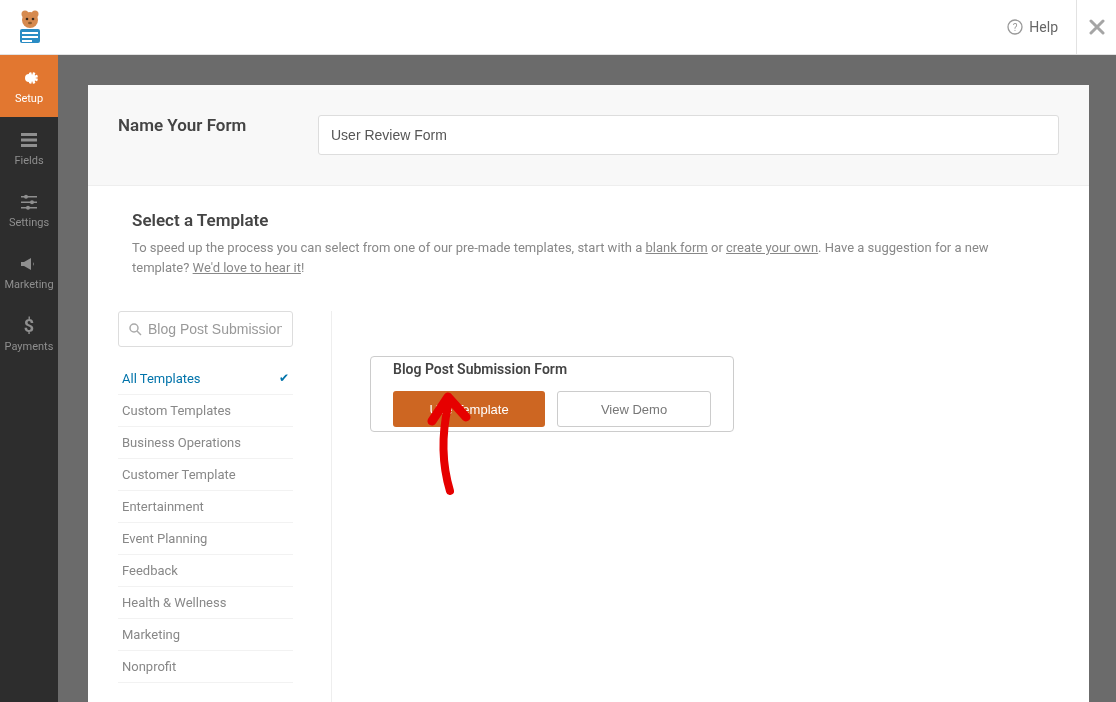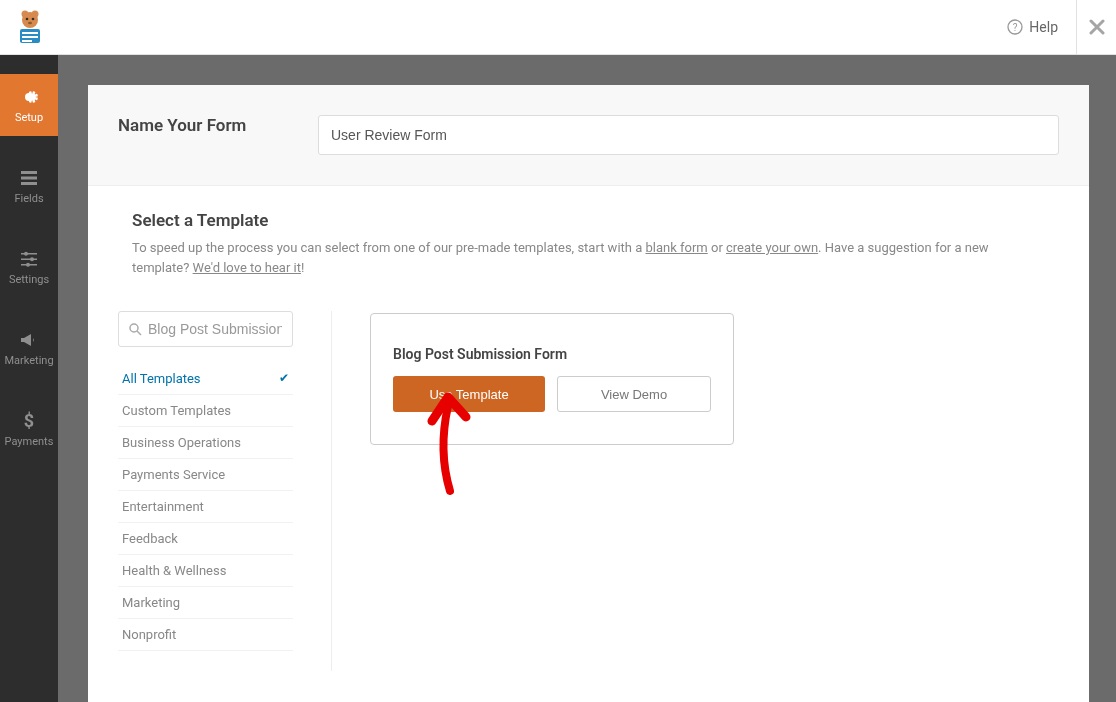--- a/index.html
+++ b/index.html
@@ -9,21 +9,21 @@
     .logo-area { width: 60px; height: 55px; display: flex; align-items: center; justify-content: center; }
     .logo-svg { width: 40px; height: 40px; }
     .top-right { display: flex; align-items: center; gap: 0; }
     .help-link { display: flex; align-items: center; gap: 6px; color: #666; padding: 0 18px; font-size: 14px; cursor: pointer; }
     .help-link svg { width: 16px; height: 16px; }
     .close-btn { width: 40px; height: 55px; border-left: 1px solid #e2e2e2; display: flex; align-items: center; justify-content: center; color: #a5a5a5; cursor: pointer; font-size: 20px; }
     
     .main-wrap { display: flex; height: 647px; }
     
     .sidebar { width: 58px; background: #2d2d2d; display: flex; flex-direction: column; }
-    .sidebar-item { height: 62px; display: flex; flex-direction: column; align-items: center; justify-content: center; gap: 4px; color: #8f8f8f; cursor: pointer; font-size: 11px; margin-top: 19px; }
+    .sidebar-item { height: 62px; display: flex; flex-direction: column; align-items: center; justify-content: center; gap: 4px; color: #8f8f8f; cursor: pointer; font-size: 11px; }
     .sidebar-item.active { background: #e27730; color: #fff; }
     .sidebar-item svg { width: 20px; height: 20px; }
     
     .content-area { flex: 1; background: #6b6b6b; padding: 30px 27px 0 30px; }
     .white-panel { background: #fff; height: 100%; display: flex; flex-direction: column; }
     
     .name-row { background: #f8f8f8; padding: 30px 30px; border-bottom: 1px solid #eee; display: flex; }
     .name-label { font-size: 17px; font-weight: 600; color: #444; width: 200px; }
     .name-input { flex: 1; height: 40px; border: 1px solid #ddd; border-radius: 3px; padding: 0 12px; font-size: 14px; color: #555; }
     
@@ -39,21 +39,21 @@
     .search-box svg { width: 13px; height: 13px; color: #aaa; margin-right: 6px; flex-shrink: 0; }
     .search-input { border: none; outline: none; font-size: 14px; color: #999; width: 100%; background: transparent; }
     .cat-list { list-style: none; }
     .cat-item { padding: 8px 4px; font-size: 13px; color: #888; cursor: pointer; border-bottom: 1px solid #f2f2f2; display: flex; justify-content: space-between; align-items: flex-start; }
     .cat-item.active { color: #0073aa; }
     .cat-item .check { color: #0073aa; font-size: 12px; }
     
     .vr { border-left: 1px solid #eee; }
     
     .result-col { flex: 1; padding-top: 2px; }
-    .template-card { border: 1px solid #ccc; border-radius: 4px; padding: 32px 22px; width: 364px; }
+    .template-card { border: 1px solid #ccc; border-radius: 4px; padding: 4px 22px; width: 364px; margin-top: 43px; }
     .card-title { font-size: 14px; font-weight: 600; color: #444; margin-bottom: 14px; }
     .card-buttons { display: flex; gap: 12px; }
     .btn { height: 36px; border-radius: 3px; font-size: 13px; font-weight: 500; cursor: pointer; flex: 1; display: flex; align-items: center; justify-content: center; }
     .btn-primary { background: #cd6622; color: #fff; border: none; }
     .btn-secondary { background: #fff; color: #777; border: 1px solid #ccc; }
     
     .arrow-annotation { position: absolute; pointer-events: none; }
     .arrow-svg { width: 60px; height: 110px; }
   </style>
 </head>
@@ -160,24 +160,27 @@
                 <span>All Templates</span>
                 <span class="check">✔</span>
               </li>
             <li class="cat-item">
                 <span>Custom Templates</span>
               </li>
             <li class="cat-item">
                 <span>Business Operations</span>
               </li>
             <li class="cat-item">
-                <span>Payments Service</span>
+                <span>Customer Template</span>
               </li>
             <li class="cat-item">
                 <span>Entertainment</span>
+              </li>
+            <li class="cat-item">
+                <span>Event Planning</span>
               </li>
             <li class="cat-item">
                 <span>Feedback</span>
               </li>
             <li class="cat-item">
                 <span>Health &amp; Wellness</span>
               </li>
             <li class="cat-item">
                 <span>Marketing</span>
               </li>

